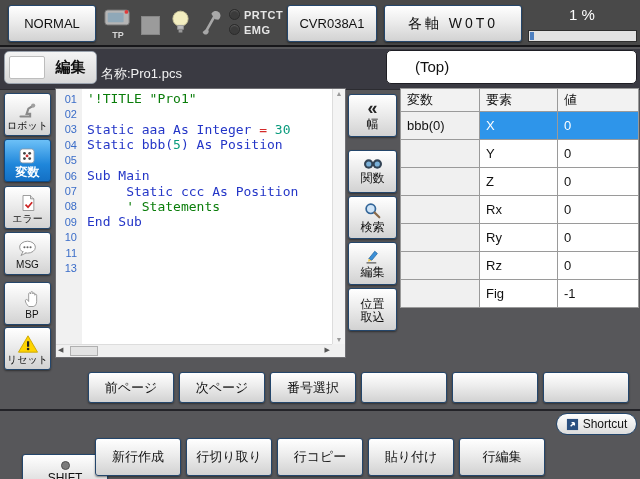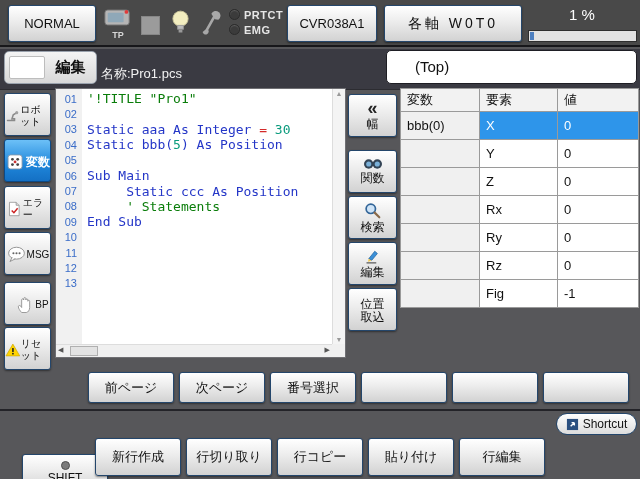--- a/index.html
+++ b/index.html
@@ -38,21 +38,21 @@
        background:linear-gradient(180deg,#f4f4f4,#d8d8d8);border:1px solid #9aa2ad;
        display:flex;align-items:center;}
   .tab-box{width:36px;height:23px;background:#fff;border:1px solid #bdbdbd;border-radius:2px;
            margin-left:4px;}
   .tab-label{flex:1;text-align:center;font-size:15px;font-weight:bold;color:#111;}
   .file-label{position:absolute;left:101px;top:4px;font-size:13px;color:#f2f2f2;margin-top:12px;}
   .scope-input{position:absolute;left:386px;top:1px;width:251px;height:34px;background:#fff;
                border:1px solid #1e1e24;border-radius:5px;font-size:15px;color:#111;
                line-height:32px;padding-left:28px;}
   
-  .sbtn{left:4px;width:47px;height:43px;flex-direction:row;font-size:10px;gap:0;padding-top:2px;}
+  .sbtn{left:4px;width:47px;height:43px;flex-direction:column;font-size:10px;gap:0;padding-top:2px;}
   .sbtn .slabel{line-height:12px;}
   .sbtn.active{background:linear-gradient(180deg,#6cc0f7,#1f86da 60%,#1470c4);color:#fff;
                font-weight:bold;border-color:#0d4a86;font-size:12px;}
   
   .editor{position:absolute;left:55px;top:88px;width:291px;height:270px;background:#fff;
           border:1px solid #6f6f73;}
   .gutter{position:absolute;left:0;top:0;width:26px;height:calc(100% - 13px);background:#f1f1f1;}
   .lines{position:absolute;left:0;top:2px;right:14px;}
   .cl{display:flex;height:15.4px;align-items:center;}
   .ln{width:26px;text-align:right;padding-right:5px;font-size:11px;color:#3a6cc8;flex:none;}
@@ -256,24 +256,20 @@
         </div>
       <div class="cl">
           <span class="ln">10</span>
           <span class="ct"><span></span></span>
         </div>
       <div class="cl">
           <span class="ln">11</span>
           <span class="ct"><span></span></span>
         </div>
       <div class="cl">
-          <span class="ln">12</span>
-          <span class="ct"><span></span></span>
-        </div>
-      <div class="cl">
           <span class="ln">13</span>
           <span class="ct"><span></span></span>
         </div>
     </div>
     <div class="vsb">
       <div class="up">▲</div>
       <div class="dn">▼</div>
     </div>
     <div class="hsb">
       <div class="lt">◀</div>

